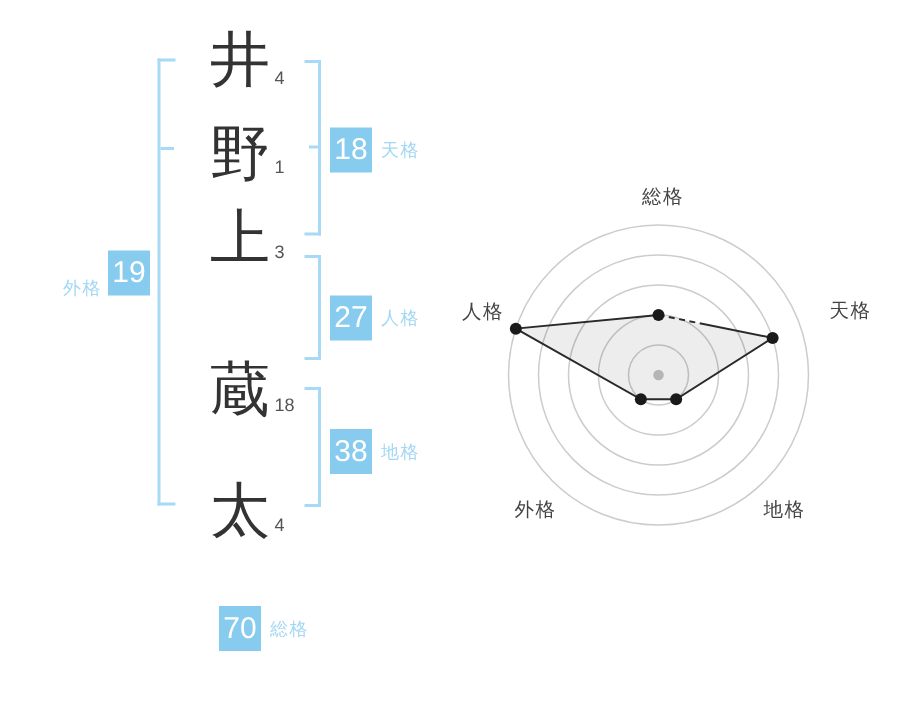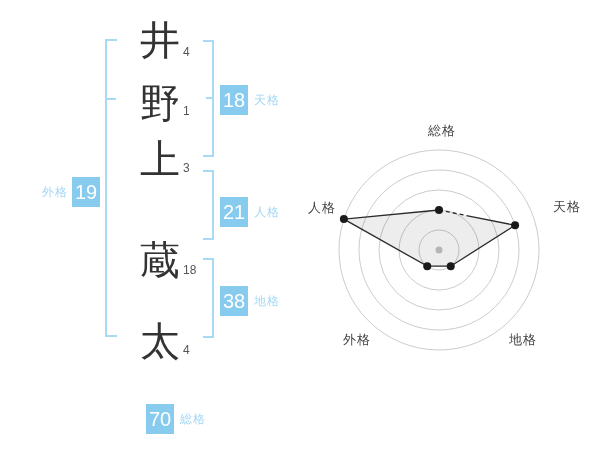--- a/index.html
+++ b/index.html
@@ -69,27 +69,27 @@
   <div class="tick" style="left:107px;top:98px;width:9px"></div>
 
   <div class="bracket open-left" style="left:203px;top:40px;width:9px;height:113px"></div>
   <div class="tick" style="left:206px;top:97px;width:6px"></div>
   <div class="bracket open-left" style="left:203px;top:170px;width:9px;height:66px"></div>
   <div class="bracket open-left" style="left:203px;top:258px;width:9px;height:76px"></div>
 
   <div class="badge" style="left:220px;top:85px">18</div>
   <div class="badge-label" style="left:254px;top:94px">天格</div>
 
-  <div class="badge" style="left:220px;top:197px">21</div>
+  <div class="badge" style="left:220px;top:197px">27</div>
   <div class="badge-label" style="left:254px;top:206px">人格</div>
 
   <div class="badge" style="left:220px;top:286px">38</div>
   <div class="badge-label" style="left:254px;top:295px">地格</div>
 
-  <div class="badge" style="left:72px;top:177px">19</div>
+  <div class="badge" style="left:72px;top:167px">19</div>
   <div class="badge-label" style="left:42px;top:186px">外格</div>
 
   <div class="badge" style="left:146px;top:404px">70</div>
   <div class="badge-label" style="left:180px;top:413px">総格</div>
 
   <div class="axis-label" style="left:428px;top:124px">総格</div>
   <div class="axis-label" style="left:553px;top:200px">天格</div>
   <div class="axis-label" style="left:509px;top:333px">地格</div>
   <div class="axis-label" style="left:343px;top:333px">外格</div>
   <div class="axis-label" style="left:308px;top:201px">人格</div>

